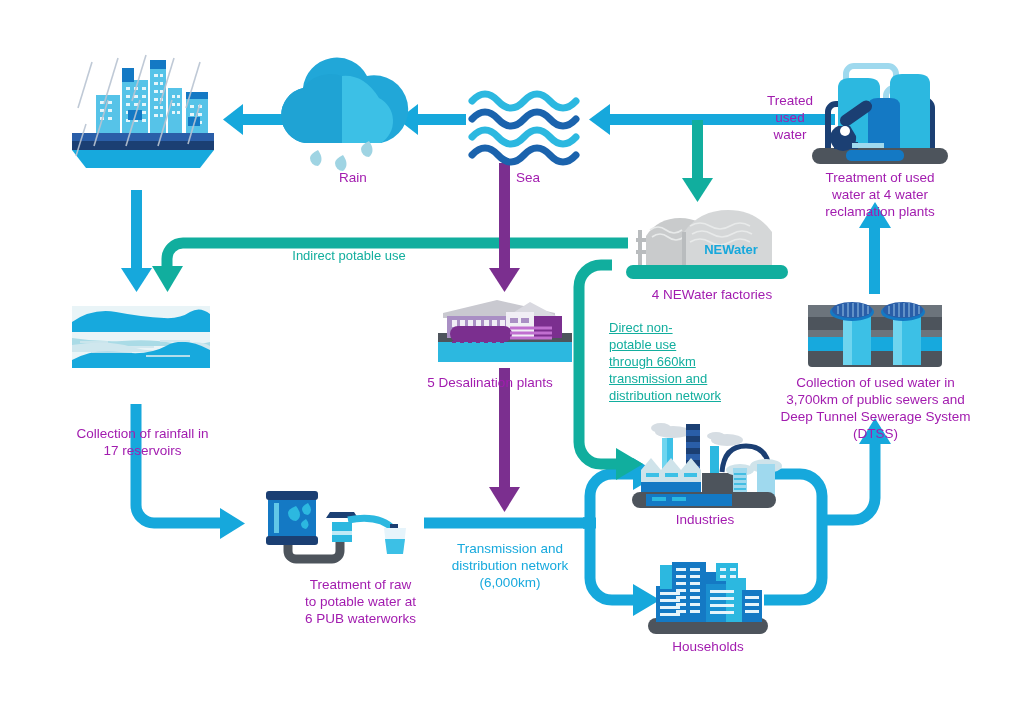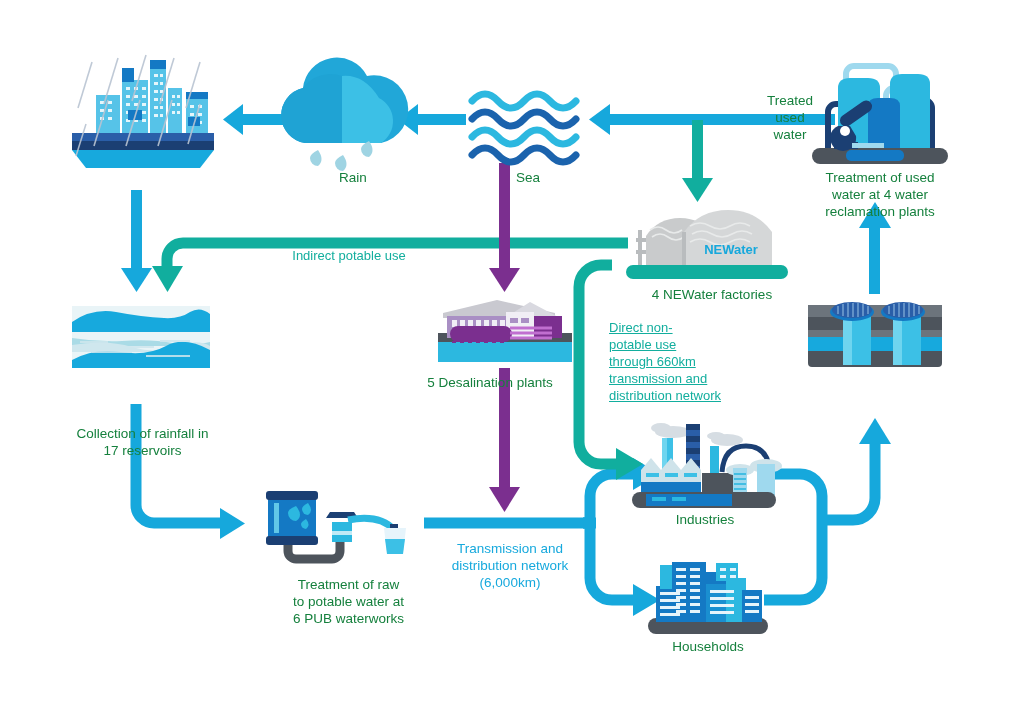--- a/index.html
+++ b/index.html
@@ -1,21 +1,21 @@
 <!DOCTYPE html>
 <html><head>
 <meta charset="utf-8">
 <style>
   html,body{margin:0;padding:0;background:#ffffff;}
   body{width:1024px;height:724px;position:relative;overflow:hidden;
        font-family:"Liberation Sans", sans-serif;}
   #stage{position:absolute;left:0;top:0;width:1024px;height:724px;}
   svg.layer{position:absolute;left:0;top:0;width:1024px;height:724px;}
   .lbl{position:absolute;text-align:center;line-height:1.25;white-space:pre-line;}
-  .lbl-dark{color:#15803d;font-size:13.5px;}
+  .lbl-dark{color:#a21caf;font-size:13.5px;}
   .lbl-teal{color:#12ae9e;font-size:13px;}
   .lbl-cyan{color:#17a9dd;font-size:13.5px;}
   .lbl-left{text-align:left;text-decoration:underline;}
 </style>
 </head>
 <body>
 
 <div id="stage">
 
   <svg class="layer" viewBox="0 0 1024 724">
@@ -488,22 +488,25 @@
 water at 4 water
 reclamation plants</div>
 
   <div class="lbl lbl-dark" style="left:55px;top:382px;width:175px;margin-top:44px;">Collection of rainfall in
 17 reservoirs</div>
 
   <div class="lbl lbl-dark" style="left:404px;top:375px;width:172px;">5 Desalination plants</div>
 
   <div class="lbl lbl-dark" style="left:617px;top:287px;width:190px;">4 NEWater factories</div>
 
-
-  <div class="lbl lbl-dark" style="left:256px;top:577px;width:185px;">Treatment of raw
+  <div class="lbl lbl-dark" style="left:758px;top:375px;width:235px;">Collection of used water in
+3,700km of public sewers and
+Deep Tunnel Sewerage System (DTSS)</div>
+
+  <div class="lbl lbl-dark" style="left:268px;top:577px;width:185px;">Treatment of raw
 to potable water at
 6 PUB waterworks</div>
 
   <div class="lbl lbl-dark" style="left:640px;top:512px;width:130px;">Industries</div>
 
   <div class="lbl lbl-dark" style="left:643px;top:639px;width:130px;">Households</div>
 
   <div class="lbl lbl-dark" style="left:748px;top:93px;width:84px;">Treated
 used
 water</div>

